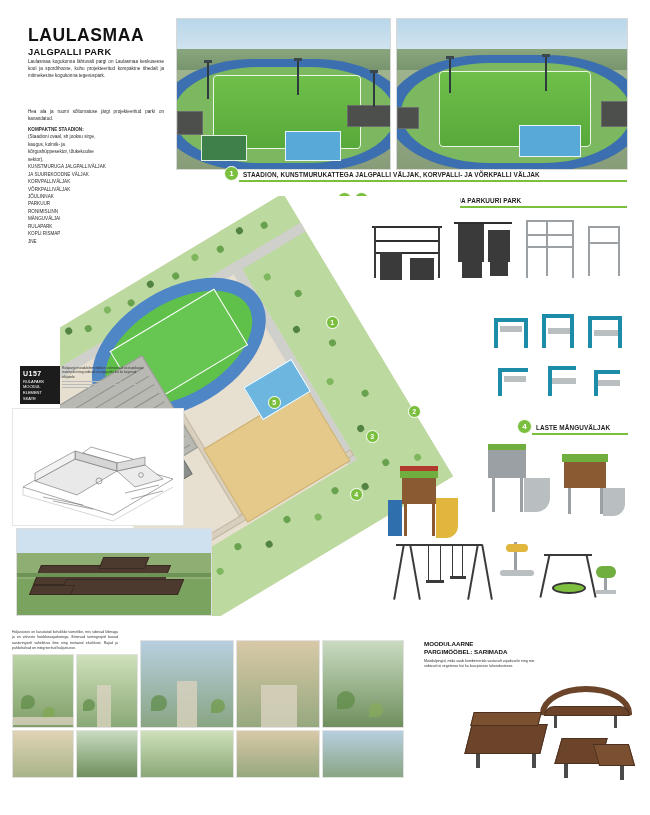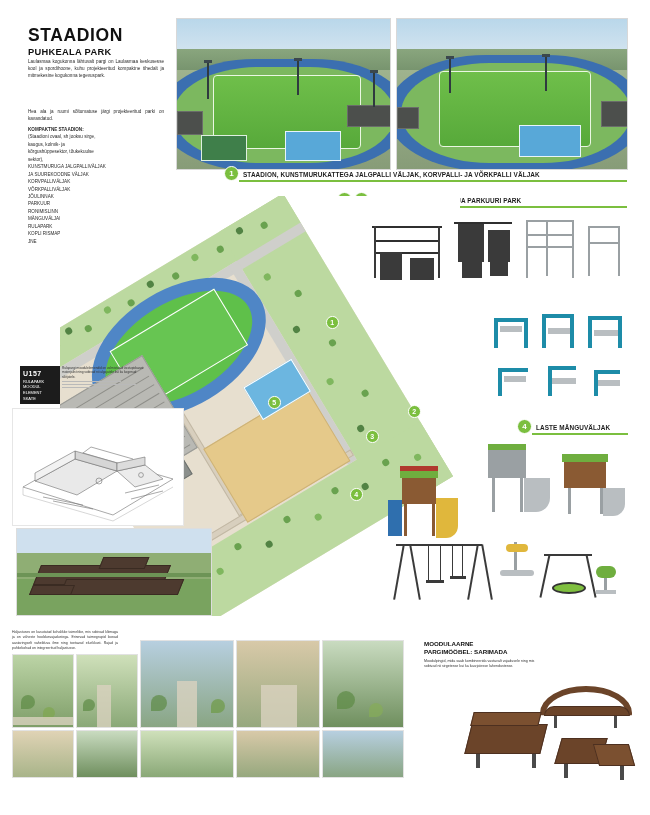--- a/index.html
+++ b/index.html
@@ -218,22 +218,22 @@
     position:absolute; border-radius:50% 50% 50% 0; background:#5c8a45; opacity:.7;
   }
   .pathlight { position:absolute; background:#d9d2bf; opacity:.8; }
 </style>
 </head>
 <body>
 
 <div class="page">
 
   <div class="title-block">
-    <div class="title-main">STAADION</div>
-    <div class="title-sub">PUHKEALA PARK</div>
+    <div class="title-main">LAULASMAA</div>
+    <div class="title-sub">JALGPALLI PARK</div>
   </div>
 
   <div class="body-text t1">Laulasmaa kogukonna lähtuvalt pargi on Laulasmaa keskusesse kool ja spordihoone, kuhu projekteeritud kompaktne tihedalt ja mitmekesine kogukonna tegevuspark.</div>
   <div class="body-text t2">Hea ala ja ruumi sõltumatuse järgi projekteeritud parki on kavandatud.</div>
 
   <div class="list-block">
     <div class="hd">KOMPAKTNE STAADION:</div>
     <ul>
       <li>(Staadioni ovaal, sh jooksu sirge,</li>
       <li>kaugus, kolmik- ja</li>

